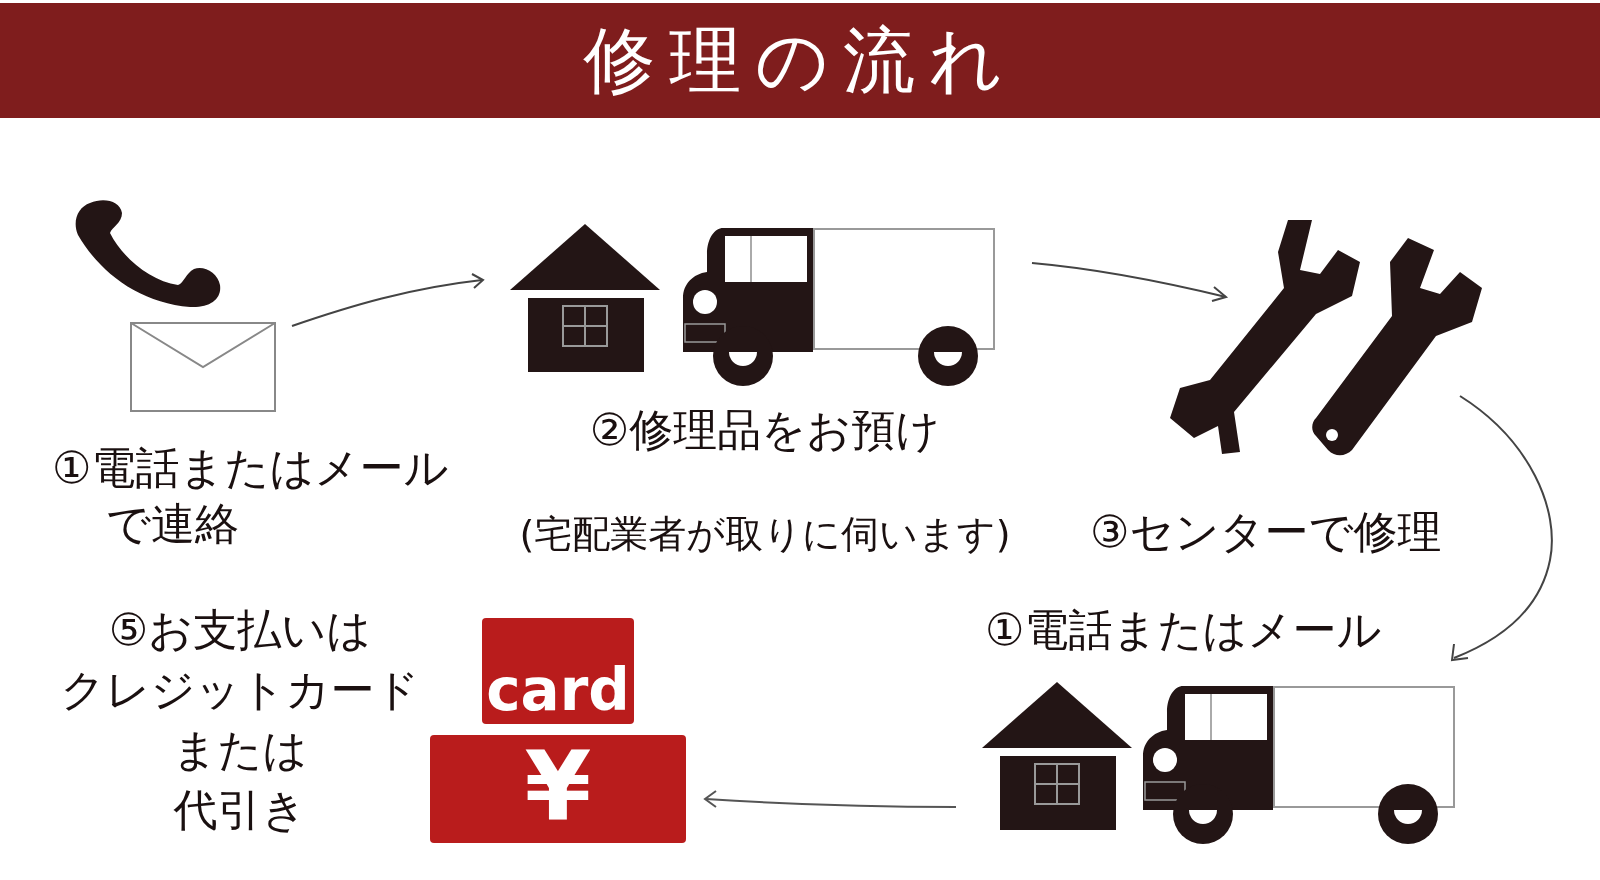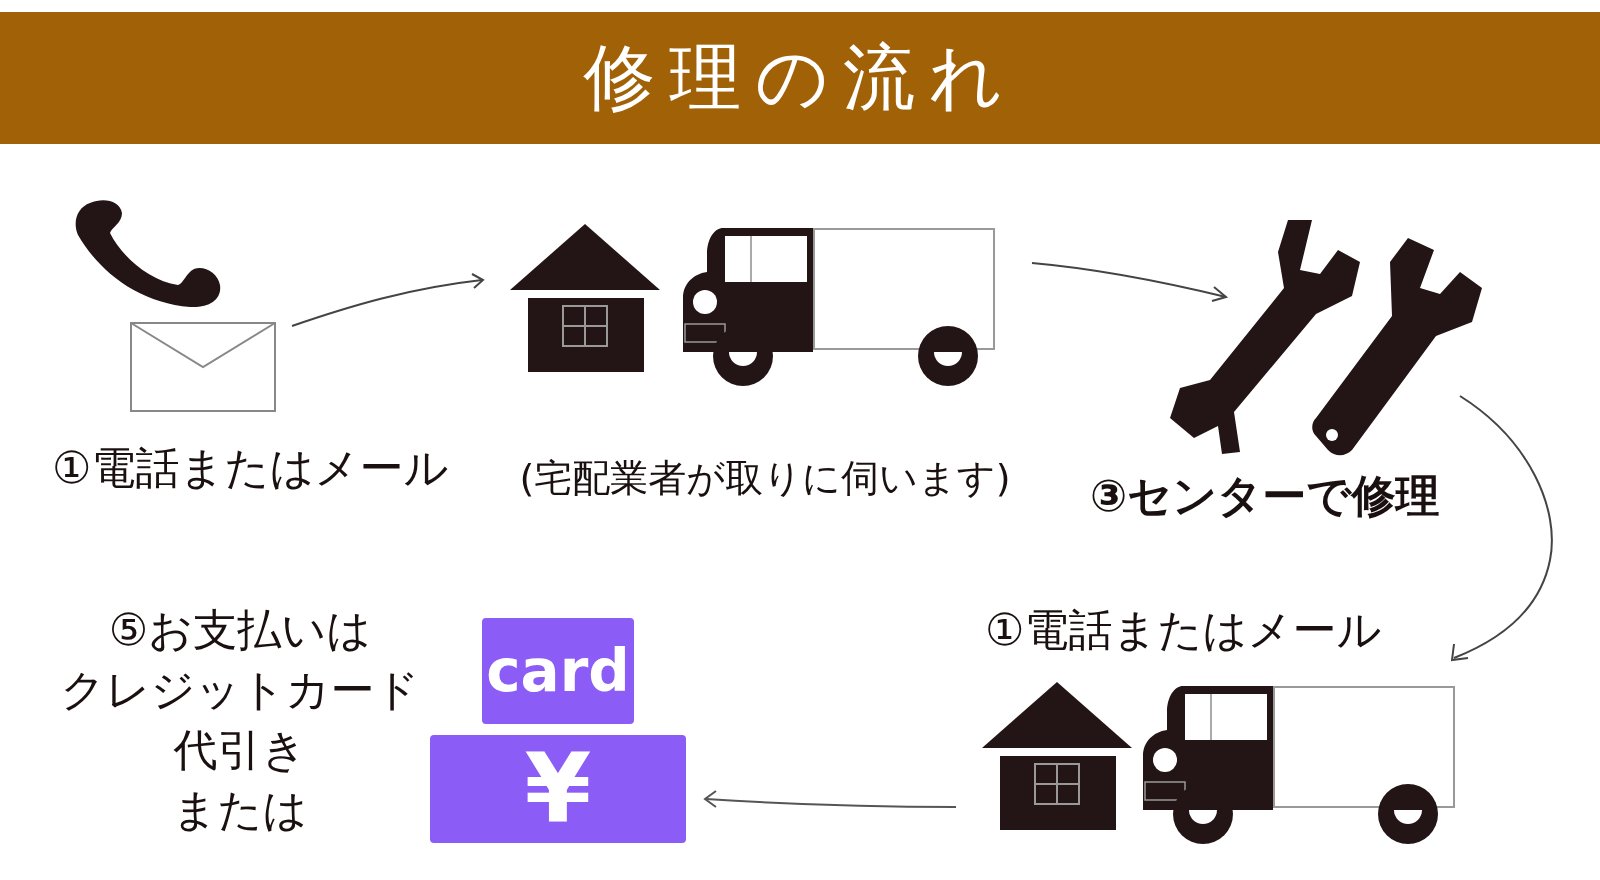--- a/index.html
+++ b/index.html
@@ -1,24 +1,24 @@
 <!DOCTYPE html>
 <html><head>
   <meta charset="utf-8">
   <style>
     html, body { margin:0; padding:0; }
     body { width:1600px; height:880px; background:#ffffff; position:relative; overflow:hidden;
            font-family: "DejaVu Sans", "Liberation Sans", sans-serif; color:#1a1010; }
-    .header { position:absolute; left:0; top:12px; width:1600px; height:132px; background:#a16207;
+    .header { position:absolute; left:0; top:3px; width:1600px; height:115px; background:#7f1d1d;
               display:flex; align-items:center; justify-content:center; }
     .header-title { color:#ffffff; font-size:72px; letter-spacing:14px; font-weight:normal; }
     .label { position:absolute; font-size:44px; line-height:56px; color:#1a1010; white-space:nowrap; }
     .label-sm { font-size:38px;margin-top:48px; }
-    .card-box { position:absolute; background:#8b5cf6; border-radius:4px; color:#fff;
-                display:flex; align-items:center; justify-content:center; font-weight:bold; }
+    .card-box { position:absolute; background:#b91c1c; border-radius:4px; color:#fff;
+                display:flex; align-items:flex-end; justify-content:center; font-weight:bold; }
     svg { position:absolute; overflow:visible; }
   </style>
 </head>
 <body>
 
 <div class="header">
   <span class="header-title">修理の流れ</span>
 </div>
 
 <svg style="left:70px;top:195px" width="160" height="120" viewBox="0 0 160 120">
@@ -99,32 +99,34 @@
 
 <div class="card-box" style="left:482px;top:618px;width:152px;height:106px;font-size:58px;font-family:'DejaVu Sans',sans-serif;">
   <span>card</span>
 </div>
 <div class="card-box" style="left:430px;top:735px;width:256px;height:108px;font-size:96px;font-family:'DejaVu Sans',sans-serif;">
   <span>¥</span>
 </div>
 
 <div class="label" style="left:52px;top:440px;">
   <div>①電話またはメール</div>
+  <div style="padding-left:54px;">で連絡</div>
 </div>
 
 <div class="label" style="left:515px;top:402px;width:500px;text-align:center;">
+  <div>②修理品をお預け</div>
   <div class="label-sm">(宅配業者が取りに伺います)</div>
 </div>
 
-<div class="label" style="left:1090px;top:468px;font-weight:bold;">
+<div class="label" style="left:1090px;top:504px;">
   <div>③センターで修理</div>
 </div>
 
 <div class="label" style="left:985px;top:602px;">
   <div>①電話またはメール</div>
 </div>
 
 <div class="label" style="left:40px;top:600px;width:400px;text-align:center;line-height:60px;">
   <div>⑤お支払いは</div>
   <div>クレジットカード</div>
+  <div>または</div>
   <div>代引き</div>
-  <div>または</div>
 </div>
 
 </body></html>

